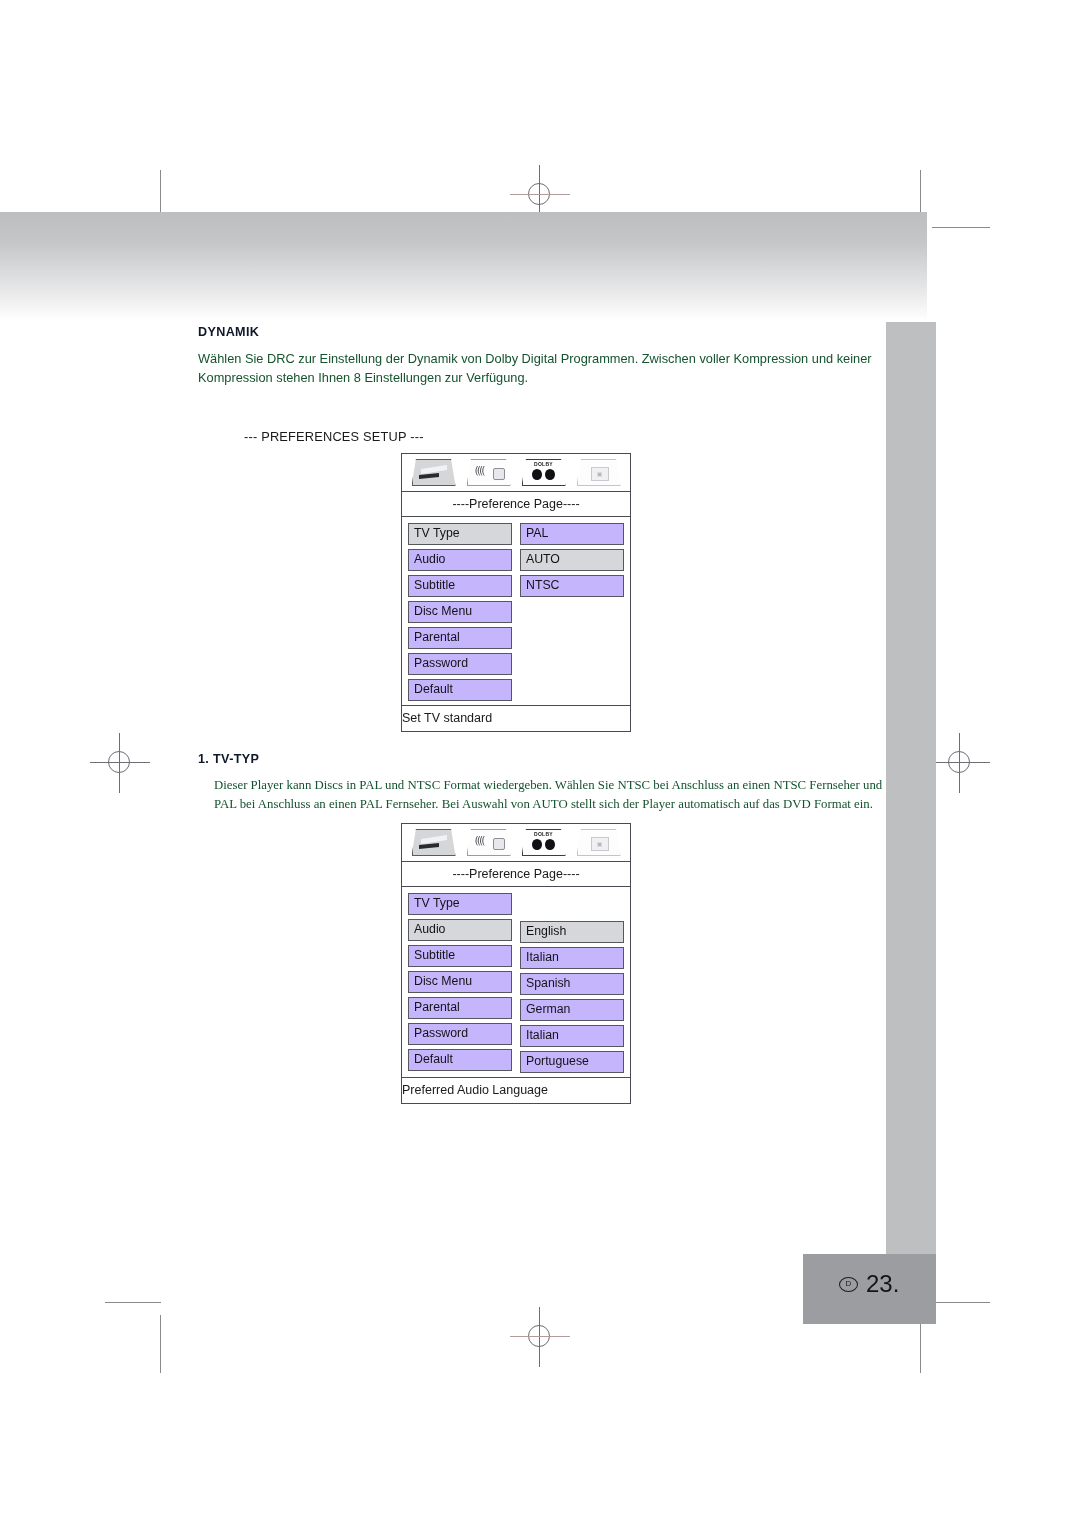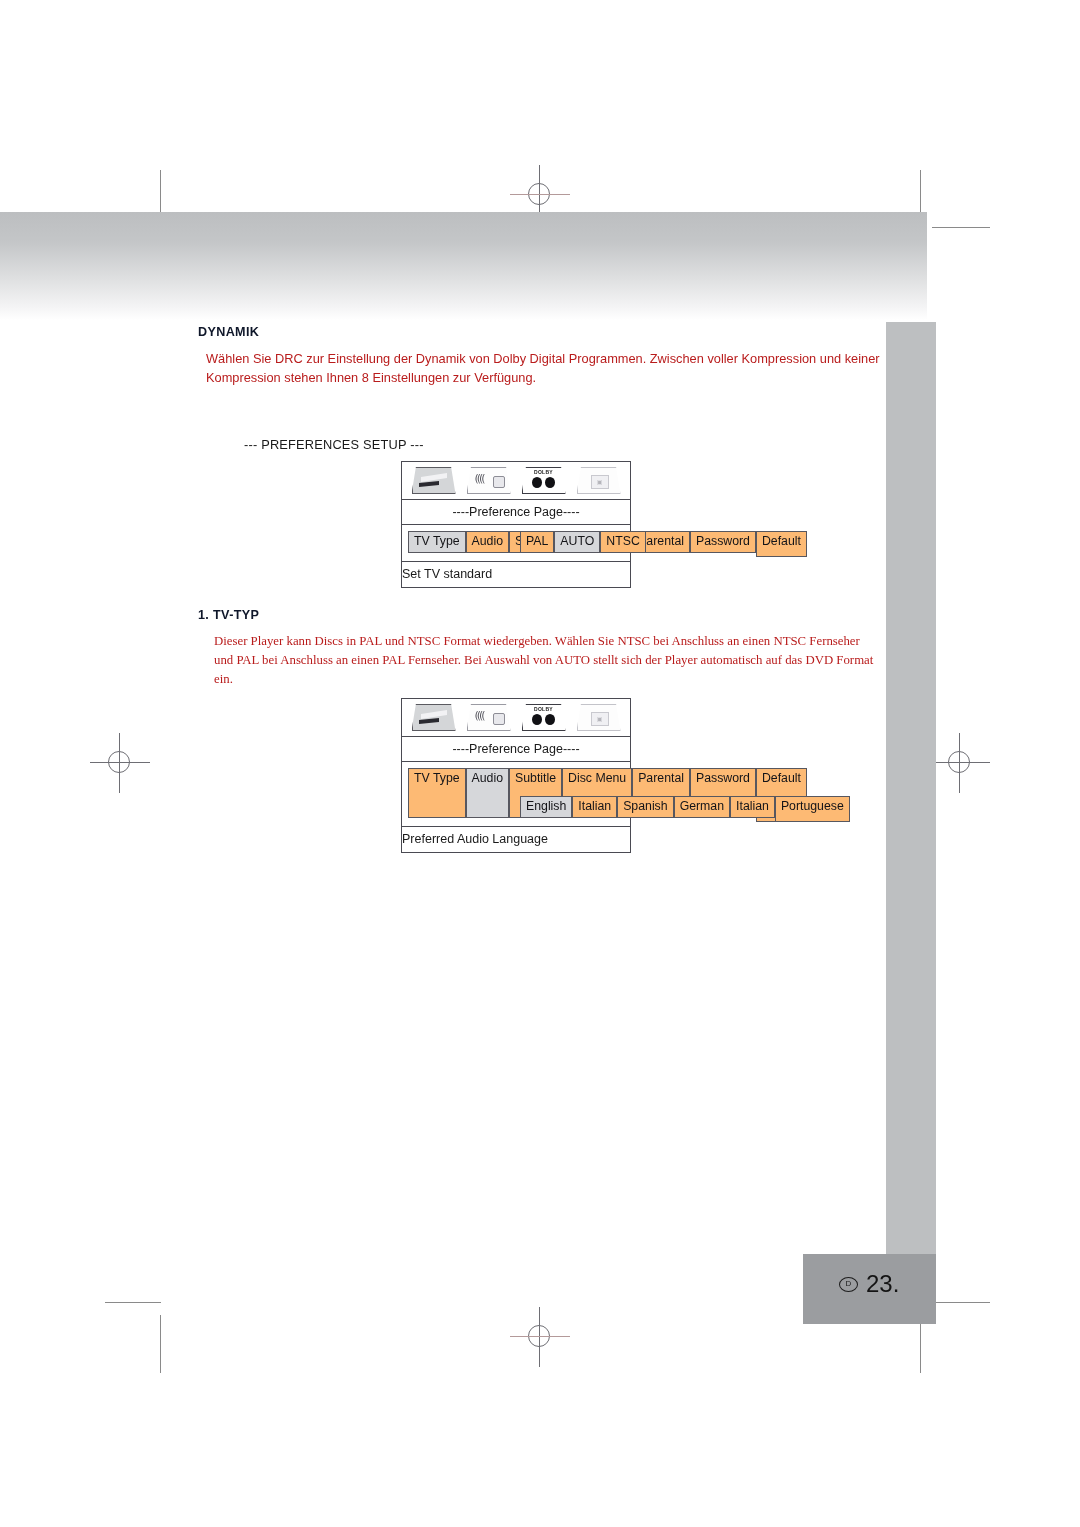--- a/index.html
+++ b/index.html
@@ -110,22 +110,22 @@
   .sec-head {
     font-size: 12.6px;
     font-weight: bold;
     color: #0f172a;
     letter-spacing: 0.35px;
     margin: 0 0 10px 0;
   }
   .body-text {
     font-size: 12.8px;
     line-height: 19px;
-    color: #b91c1c;
-    margin: 8px;
+    color: #14532d;
+    margin: 0;
   }
   .sub-label {
     font-size: 12.8px;
     color: #1a1a1a;
     margin: 8px 0 0 46px;
     letter-spacing: 0.2px;
   }
   .spacer-lg { height: 34px; }
   .spacer-md { height: 20px; }
   .indent { margin-left: 16px; font-family: Liberation Serif, serif; }
@@ -240,28 +240,28 @@
     color: #1a1a1a;
     padding: 5px 0 5px;
     border-bottom: 1px solid #4a4a52;
   }
   .osd-body {
     display: flex;
     padding: 6px 6px 4px 6px;
     box-sizing: border-box;
     border-bottom: 1px solid #4a4a52;
   }
-  .osd-col { display: flex; flex-direction: row; }
+  .osd-col { display: flex; flex-direction: column; }
   .osd-col.left { width: 104px; }
   .osd-col.right { width: 104px; margin-left: 8px; }
   .osd-col.right.offset { margin-top: 28px; }
 
   .osd-item {
     border: 1px solid #57575f;
-    background: #fdba74;
+    background: #c4b5fd;
     font-size: 12.3px;
     color: #141418;
     padding: 2px 5px 3px 5px;
     margin-bottom: 4px;
     box-sizing: border-box;
     line-height: 15px;
     white-space: nowrap;
   }
   .osd-item.sel {
     background: #d6d7da;

